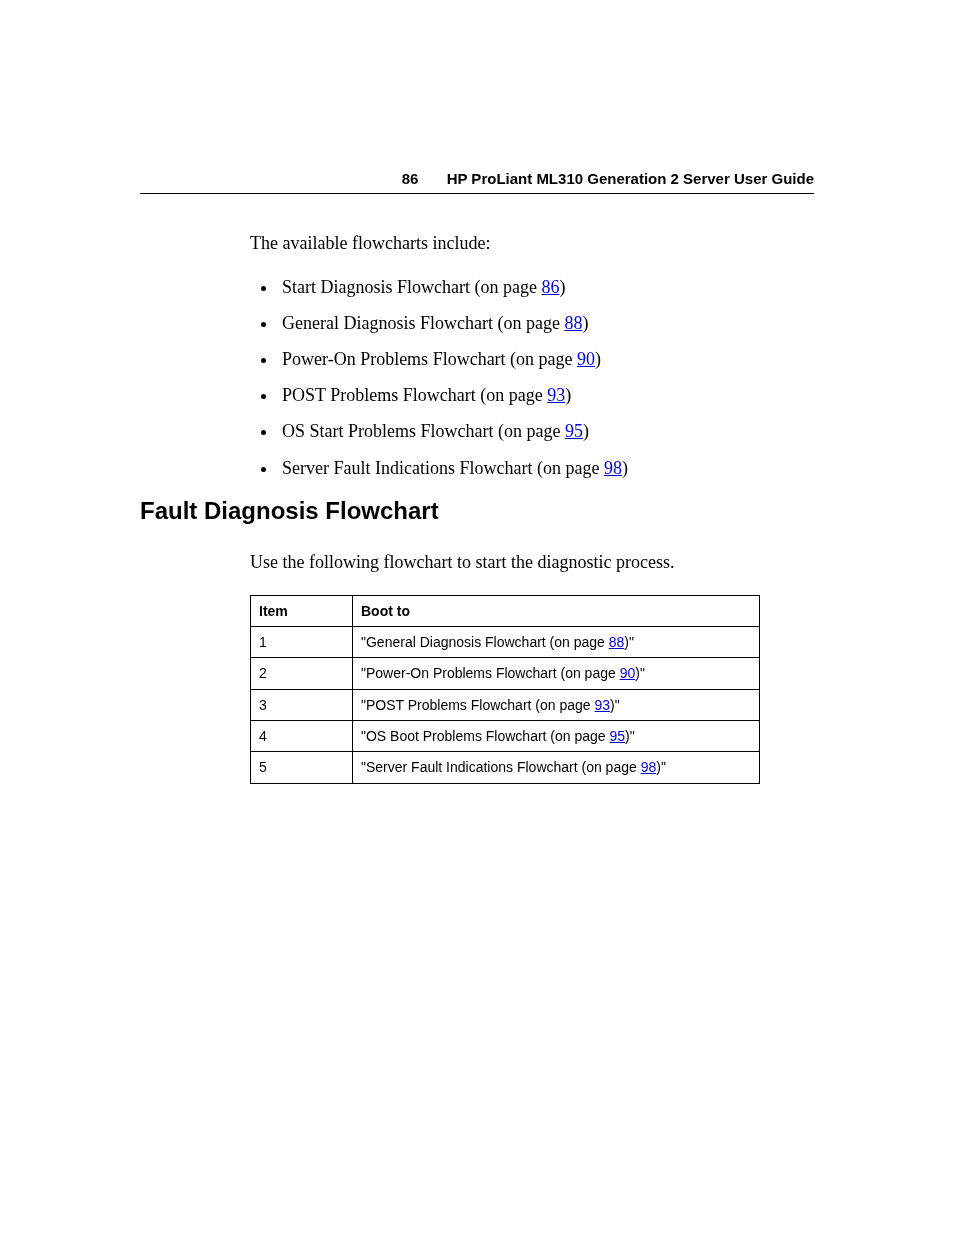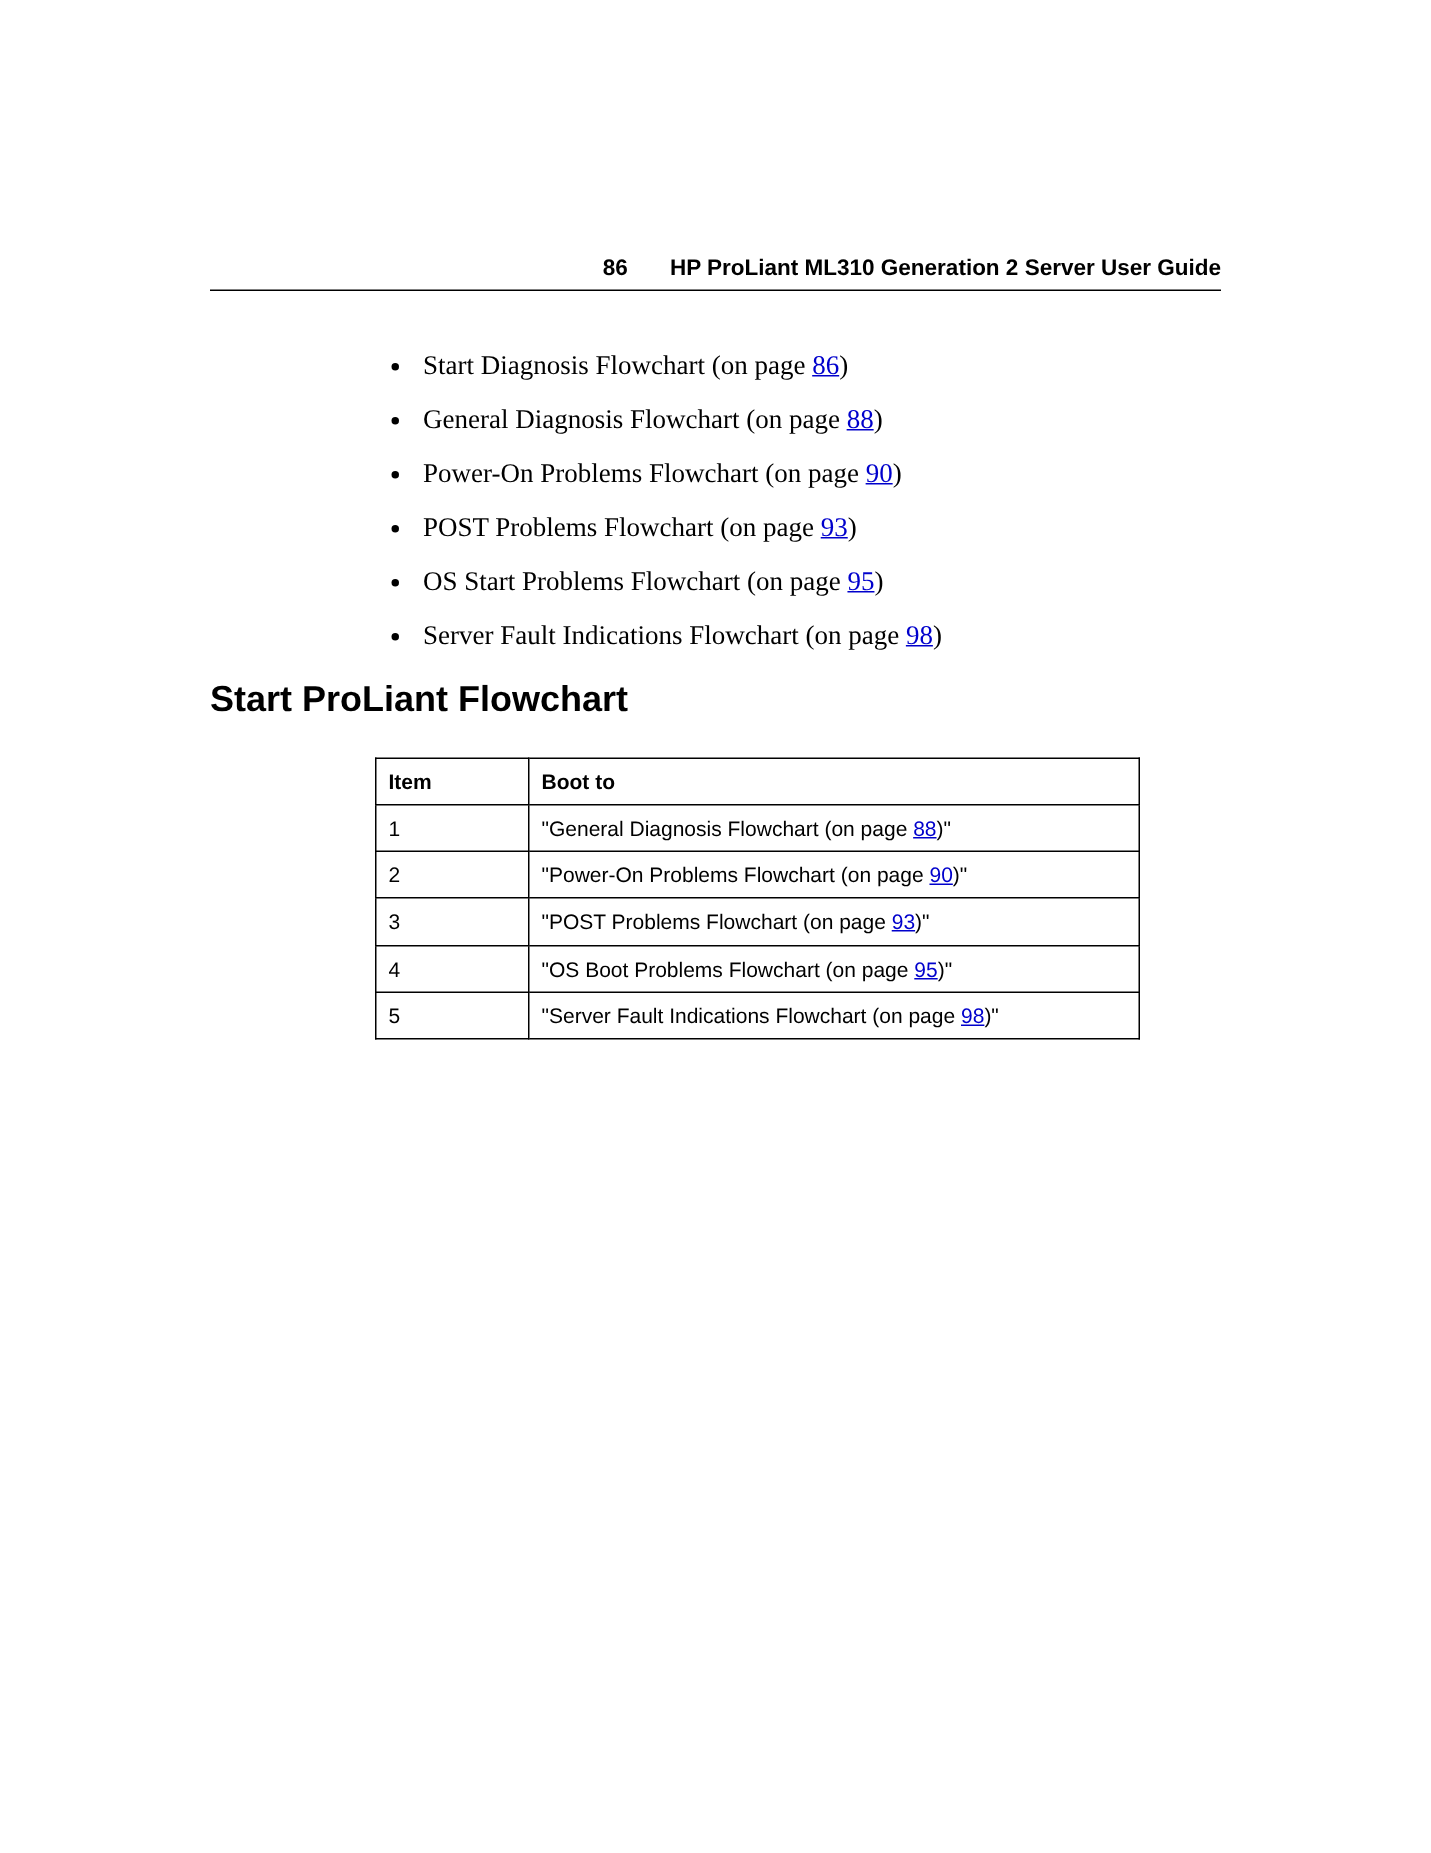--- a/index.html
+++ b/index.html
@@ -84,35 +84,37 @@
 <body>
 
 <div class="page">
 
   <div class="header-line">
     <span class="header-page-num">86</span>
     <span>HP ProLiant ML310 Generation 2 Server User Guide</span>
   </div>
 
   <div class="body-block">
+    <p class="intro-para">The available flowcharts include:</p>
 
     <ul class="flowchart-list">
       <li><span>Start Diagnosis Flowchart (on page </span><a class="page-link">86</a><span>)</span></li>
       <li><span>General Diagnosis Flowchart (on page </span><a class="page-link">88</a><span>)</span></li>
       <li><span>Power-On Problems Flowchart (on page </span><a class="page-link">90</a><span>)</span></li>
       <li><span>POST Problems Flowchart (on page </span><a class="page-link">93</a><span>)</span></li>
       <li><span>OS Start Problems Flowchart (on page </span><a class="page-link">95</a><span>)</span></li>
       <li><span>Server Fault Indications Flowchart (on page </span><a class="page-link">98</a><span>)</span></li>
     </ul>
 
   </div>
 
-  <h2 class="section-heading">Start ProLiant Flowchart</h2>
+  <h2 class="section-heading">Fault Diagnosis Flowchart</h2>
 
   <div class="body-block">
+    <p class="sub-para">Use the following flowchart to start the diagnostic process.</p>
 
     <table class="ref-table">
       <thead>
         <tr>
           <th class="col-item">Item</th>
           <th>Boot to</th>
         </tr>
       </thead>
       <tbody>
         <tr>

